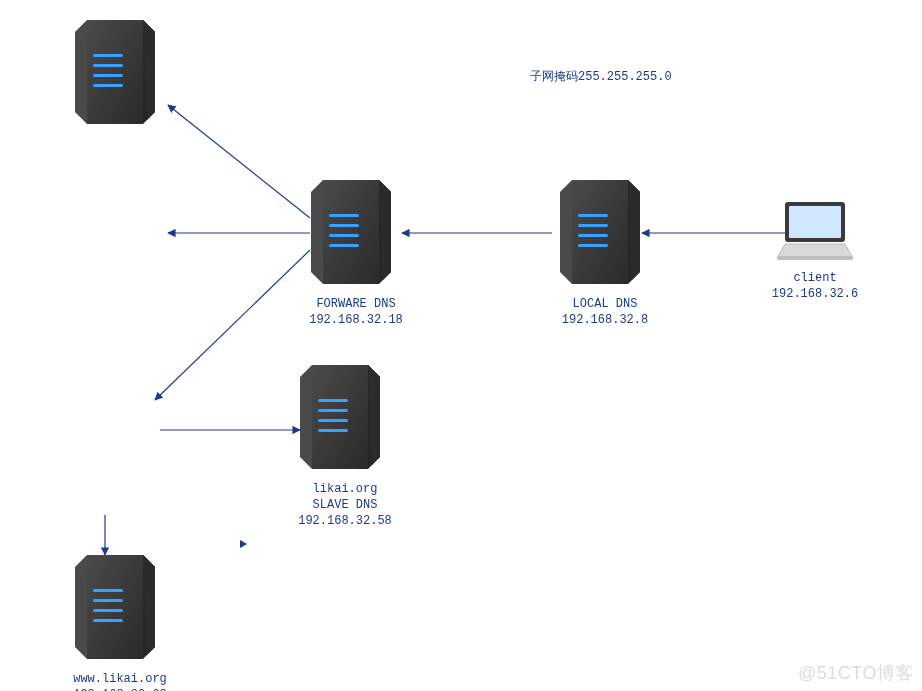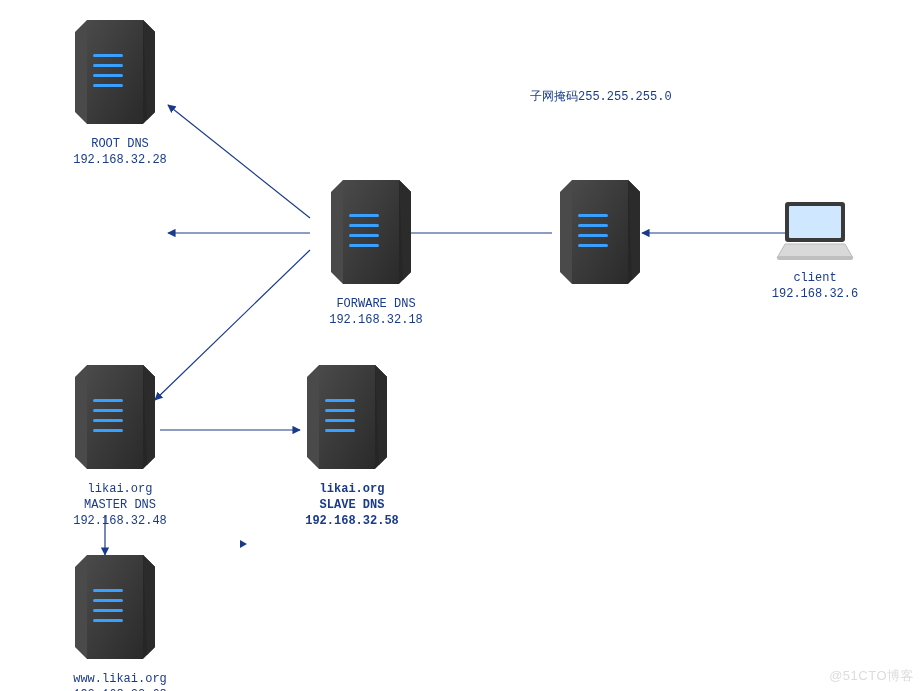--- a/index.html
+++ b/index.html
@@ -28,42 +28,42 @@
     position: absolute;
     color: #1a3b8a;
     font-size: 12px;
   }
   .watermark {
     position: absolute;
     right: 8px;
     bottom: 6px;
     color: #dcdcdc;
     font-family: Arial, "Microsoft YaHei", sans-serif;
-    font-size: 13px;
+    font-size: 18px;
     letter-spacing: 0.5px;
   }
   svg.wires {
     position: absolute; inset: 0;
     width: 922px; height: 691px;
     pointer-events: none;
   }
   .triangle-marker {
     position: absolute;
     width: 0; height: 0;
     border-top: 4px solid transparent;
     border-bottom: 4px solid transparent;
     border-left: 7px solid #1a3b8a;
   }
 </style>
 </head>
 <body>
 
 <div class="canvas">
 
-  <div class="subnet" style="left:530px; top:88px;">子网掩码255.255.255.0</div>
+  <div class="subnet" style="left:530px; top:68px;">子网掩码255.255.255.0</div>
 
   <svg class="wires">
     <defs>
       <marker id="arrow" viewBox="0 0 10 10" refX="9" refY="5" markerWidth="7" markerHeight="7" orient="auto-start-reverse">
         <path d="M 0 0 L 10 5 L 0 10 z" fill="#1a3b8a"></path>
       </marker>
 
       <g id="server-icon">
 
         <polygon points="12,0 68,0 80,12 24,12" fill="#3c3c3c"></polygon>
@@ -109,57 +109,49 @@
 
     <line x1="105" y1="515" x2="105" y2="555" stroke="#1a3b8a" stroke-width="1.2" marker-end="url(#arrow)"></line>
   </svg>
 
   <div class="triangle-marker" style="left:240px; top:540px;"></div>
 
   <div class="node" style="left:60px; top:20px; width:120px;">
     <svg width="90" height="110">
         <use href="#server-icon"></use>
       </svg>
-    <div class="label"><span>ROOT DNS</span>
-<span>192.168.32.28</span></div>
   </div>
 
 
-  <div class="node" style="left:316px; top:180px; width:120px;">
+  <div class="node" style="left:296px; top:180px; width:120px;">
     <svg width="90" height="110">
         <use href="#server-icon"></use>
       </svg>
     <div class="label"><span>FORWARE DNS</span>
 <span>192.168.32.18</span></div>
   </div>
 
   <div class="node" style="left:545px; top:180px; width:120px;">
     <svg width="90" height="110">
         <use href="#server-icon"></use>
       </svg>
+    <div class="label"><span>LOCAL DNS</span>
+<span>192.168.32.8</span></div>
   </div>
 
   <div class="node" style="left:765px; top:200px; width:100px;">
     <svg width="80" height="64">
         <use href="#laptop-icon"></use>
       </svg>
     <div class="label"><span>client</span>
 <span>192.168.32.6</span></div>
   </div>
 
-  <div class="node" style="left:60px; top:365px; width:120px;">
-    <svg width="90" height="110">
-        <use href="#server-icon"></use>
-      </svg>
-    <div class="label"><span>likai.org</span>
-<span>MASTER DNS</span>
-<span>192.168.32.48</span></div>
-  </div>
 
-  <div class="node" style="left:292px; top:365px; width:120px;font-weight:bold;">
+  <div class="node" style="left:285px; top:365px; width:120px;">
     <svg width="90" height="110">
         <use href="#server-icon"></use>
       </svg>
     <div class="label"><span>likai.org</span>
 <span>SLAVE DNS</span>
 <span>192.168.32.58</span></div>
   </div>
 
   <div class="node" style="left:60px; top:555px; width:120px;">
     <svg width="90" height="110">

